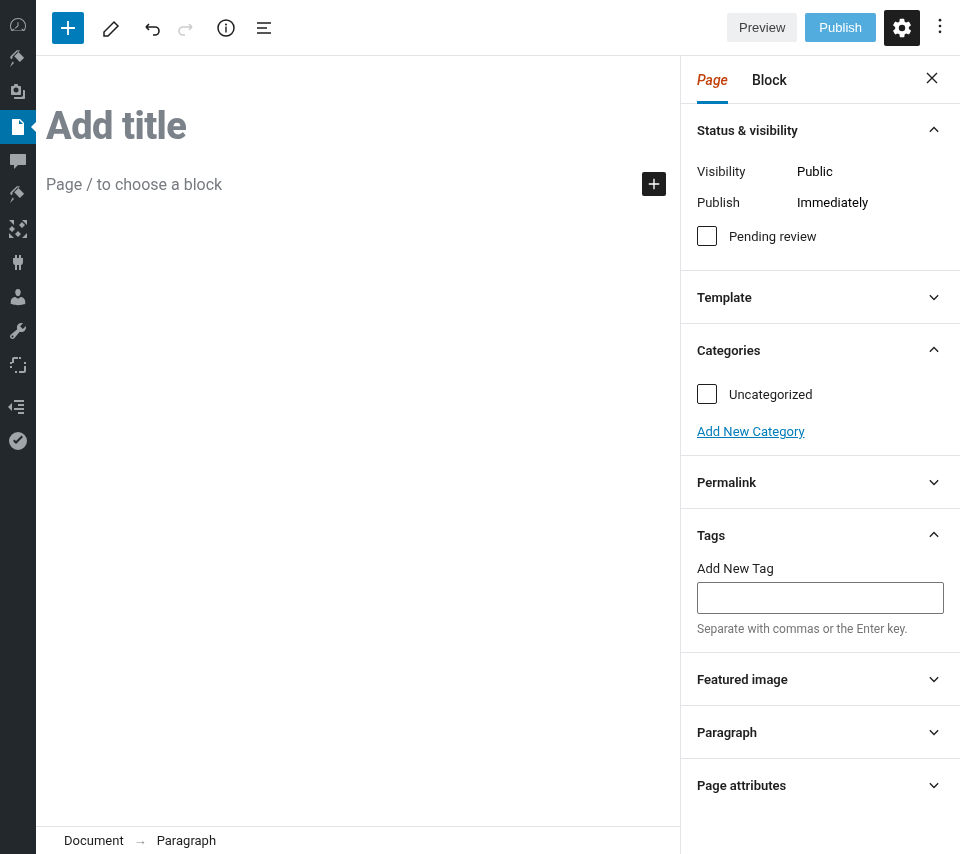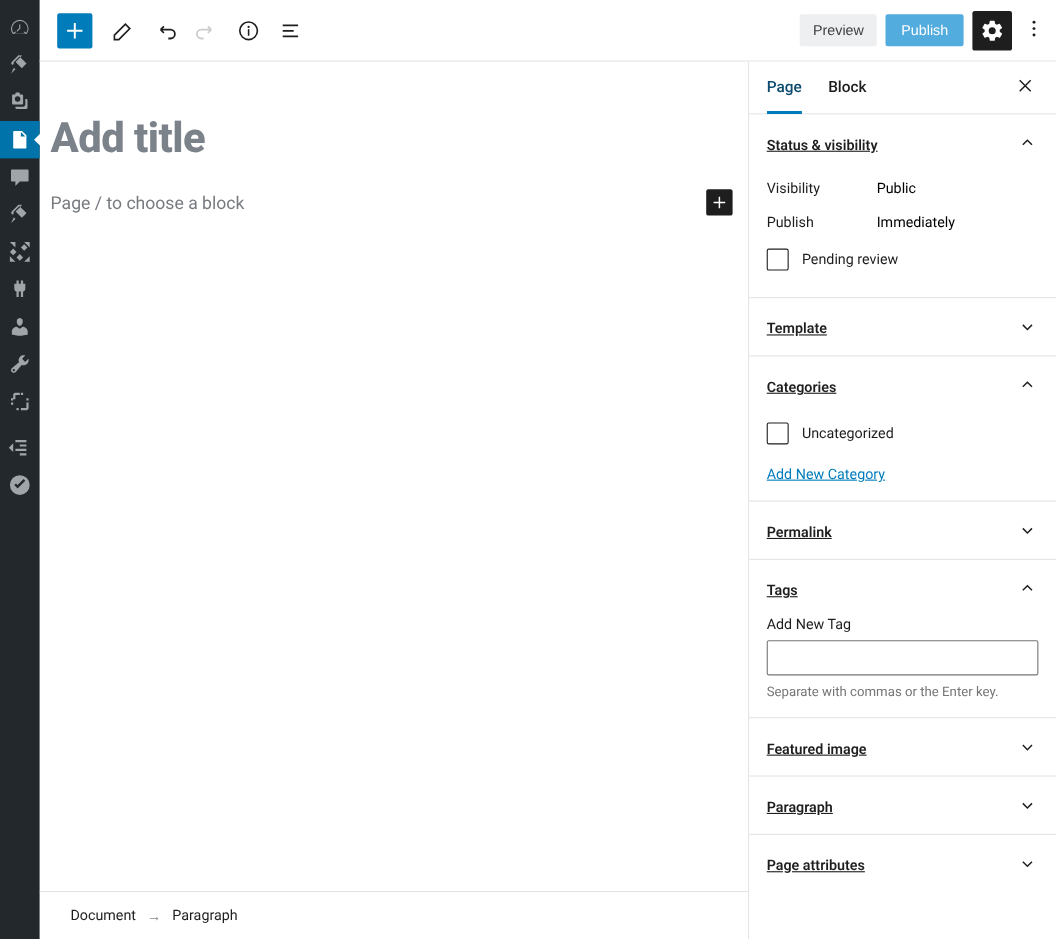--- a/index.html
+++ b/index.html
@@ -182,21 +182,21 @@
     color: #fff;
     border: none;
     border-radius: 2px;
     cursor: pointer;
     display: flex;
     align-items: center;
     justify-content: center;
   }
 
   .breadcrumb {
-    height: 44px;
+    height: 28px;
     border-top: 1px solid #e2e4e7;
     display: flex;
     align-items: center;
     padding: 0 28px;
     font-size: 13px;
     color: #1e1e1e;
     gap: 10px;
     margin-top: 34px;
   }
   .breadcrumb .sep { color: #8a8a8a; font-size: 13px;}
@@ -225,45 +225,45 @@
     padding: 0 0 0 0;
     height: 48px;
     display: flex;
     align-items: center;
     font-weight: 500;
     font-size: 14px;
     cursor: pointer;
     margin-right: 24px;
   }
   .tab.active {
-    color: #0c4a6e;
+    color: #c2410c;
     box-shadow: inset 0 -3px 0 #007cba;
+    font-style: italic;
   }
   .close-sidebar {
     margin-left: auto;
     background: none;
     border: none;
     cursor: pointer;
     color: #1e1e1e;
     width: 24px;
     height: 24px;
   }
 
   .panel {
     border-bottom: 1px solid #e2e4e7;
   }
   .panel-header {
     display: flex;
-    align-items: flex-end;
+    align-items: center;
     justify-content: space-between;
     padding: 16px;
     cursor: pointer;
     font-weight: 600;
     font-size: 13px;
-    text-decoration: underline;
   }
   .panel-body { padding: 0 16px 16px 16px; }
 
   .status-row {
     display: flex;
     align-items: center;
     padding: 8px 0;
     font-size: 13px;
   }
   .status-row .label { width: 100px; color: #1e1e1e; }

